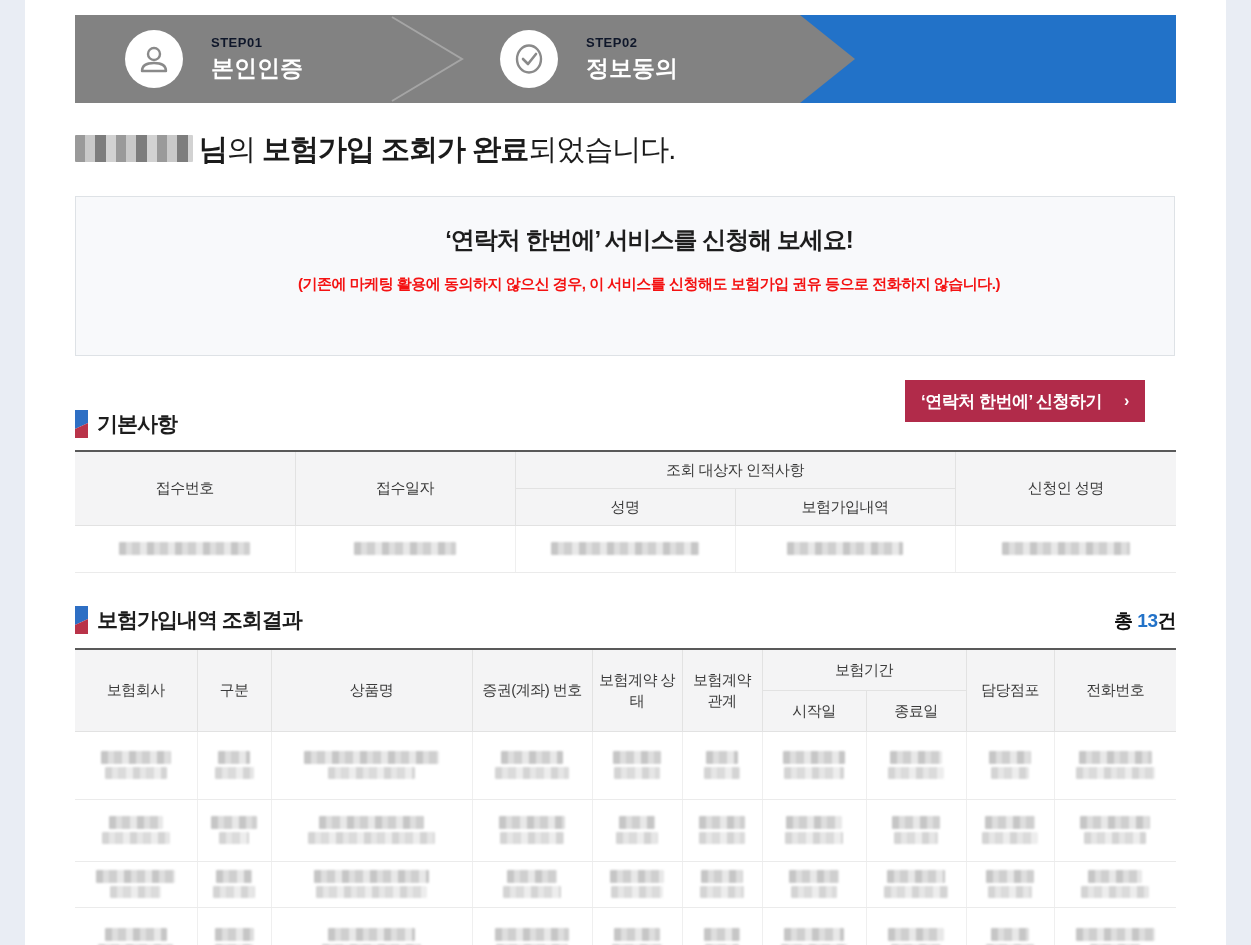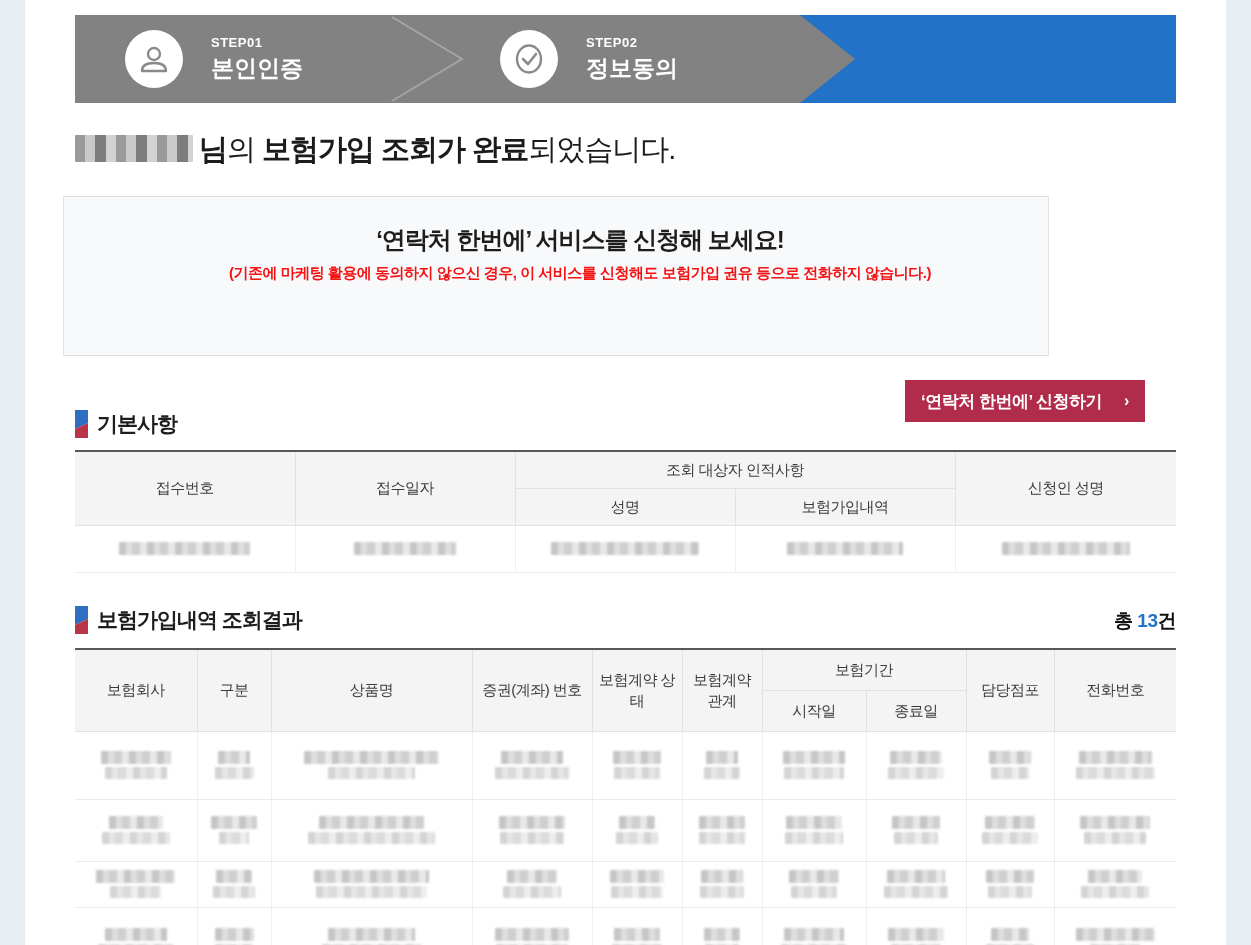--- a/index.html
+++ b/index.html
@@ -15,37 +15,37 @@
   
   .step-bar { position:absolute; left:75px; top:15px; width:1101px; height:88px; background:#828282; }
   .step-bar .blue-seg { position:absolute; left:725px; top:0; width:376px; height:88px; background:#2272c8; }
   .step-bar .gray-arrow { position:absolute; left:725px; top:0; width:0; height:0;
     border-top:44px solid transparent; border-bottom:44px solid transparent; border-left:55px solid #828282; }
   .step-bar .thin-chevron { position:absolute; left:313px; top:0; }
   .step { position:absolute; top:15px; display:flex; align-items:center; gap:28px; }
   .step.s1 { left:50px; } .step.s2 { left:425px; } .step.s3 { left:788px; }
   .step .circle { width:58px; height:58px; border-radius:50%; background:#fff; display:flex; align-items:center; justify-content:center; }
   .step .texts { display:flex; flex-direction:column; gap:3px; }
-  .step .step-no { font-size:13px; font-weight:bold; color:#ffffff; letter-spacing:.5px; }
+  .step .step-no { font-size:13px; font-weight:bold; color:#0f172a; letter-spacing:.5px; }
   .step .step-label { font-size:23px; font-weight:bold; color:#fff; }
 
   
   .result-title { position:absolute; left:75px; top:130px; width:1101px; 
     font-size:29px; color:#1b1b1b; letter-spacing:-1px; }
   .result-title b { font-weight:bold; } .result-title span { font-weight:normal; }
   .redacted-name { display:inline-block; width:118px; height:27px; vertical-align:-3px; margin-right:6px;
     background:repeating-linear-gradient(90deg,#9a9a9a 0 10px,#c9c9c9 10px 20px,#7d7d7d 20px 31px,#d2d2d2 31px 41px);
     filter:blur(.6px); border-radius:1px; }
 
   
-  .notice { position:absolute; left:63px; top:196px; width:986px; height:160px;
+  .notice { position:absolute; left:75px; top:196px; width:1100px; height:160px;
     background:#f8f9fb; border:1px solid #dee2e6; text-align:center;padding-left:48px; }
   .notice-heading { margin-top:27px; font-size:24px; font-weight:bold; color:#1d1d1d; letter-spacing:-1px; }
   .notice-line1 { margin-top:19px; font-size:15px; color:#3c3c3c; letter-spacing:-.5px; }
-  .notice-line2 { margin-top:8px; font-size:15px; font-weight:bold; color:#f41212; letter-spacing:-.5px; }
+  .notice-line2 { margin-top:19px; font-size:15px; font-weight:bold; color:#f41212; letter-spacing:-.5px; }
 
   
   .apply-btn { position:absolute; left:905px; top:380px; width:240px; height:42px; border:none; cursor:pointer;
     background:#b12b4a; color:#fff; font-size:17px; font-weight:bold; letter-spacing:-.5px;
     display:flex; align-items:center; justify-content:center; gap:22px;
     font-family:"Liberation Sans","DejaVu Sans",sans-serif; }
   .apply-btn .chev { font-size:16px; font-weight:bold; margin-top:-1px; }
 
   
   .section-title { position:absolute; left:75px; display:flex; align-items:center; gap:9px;

